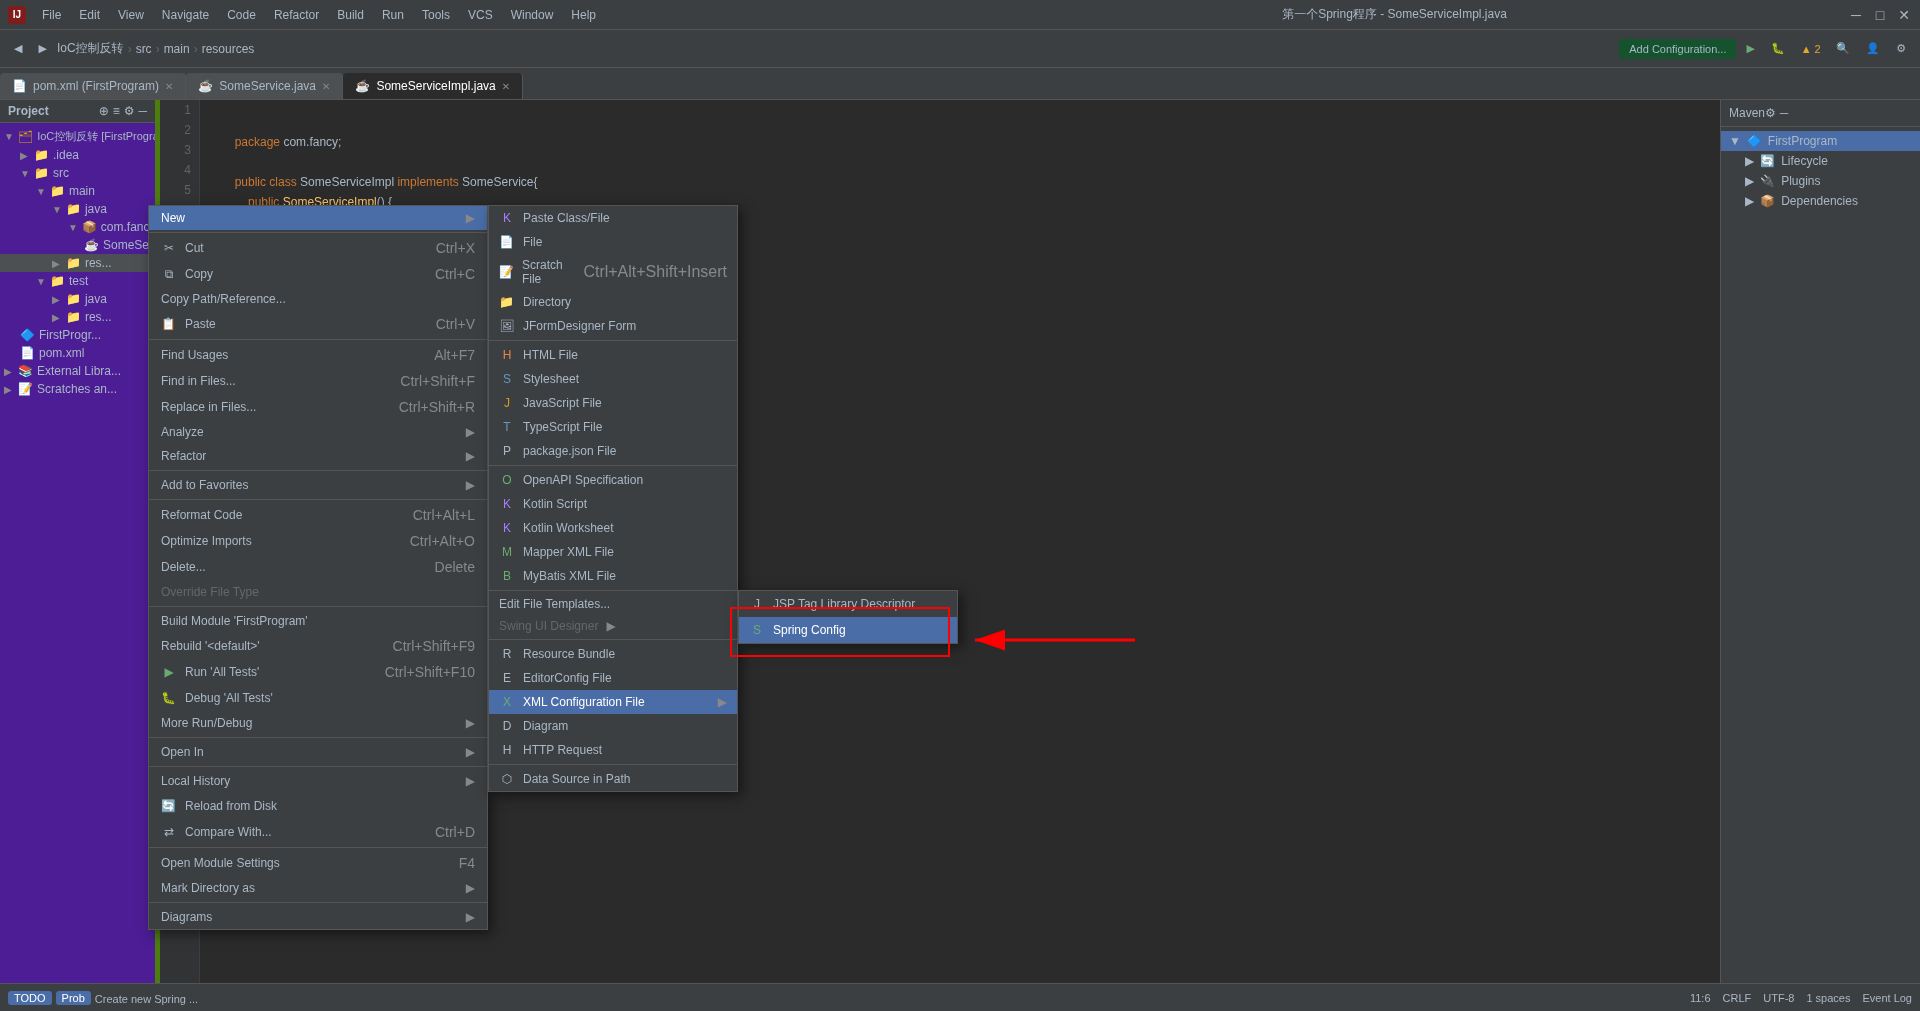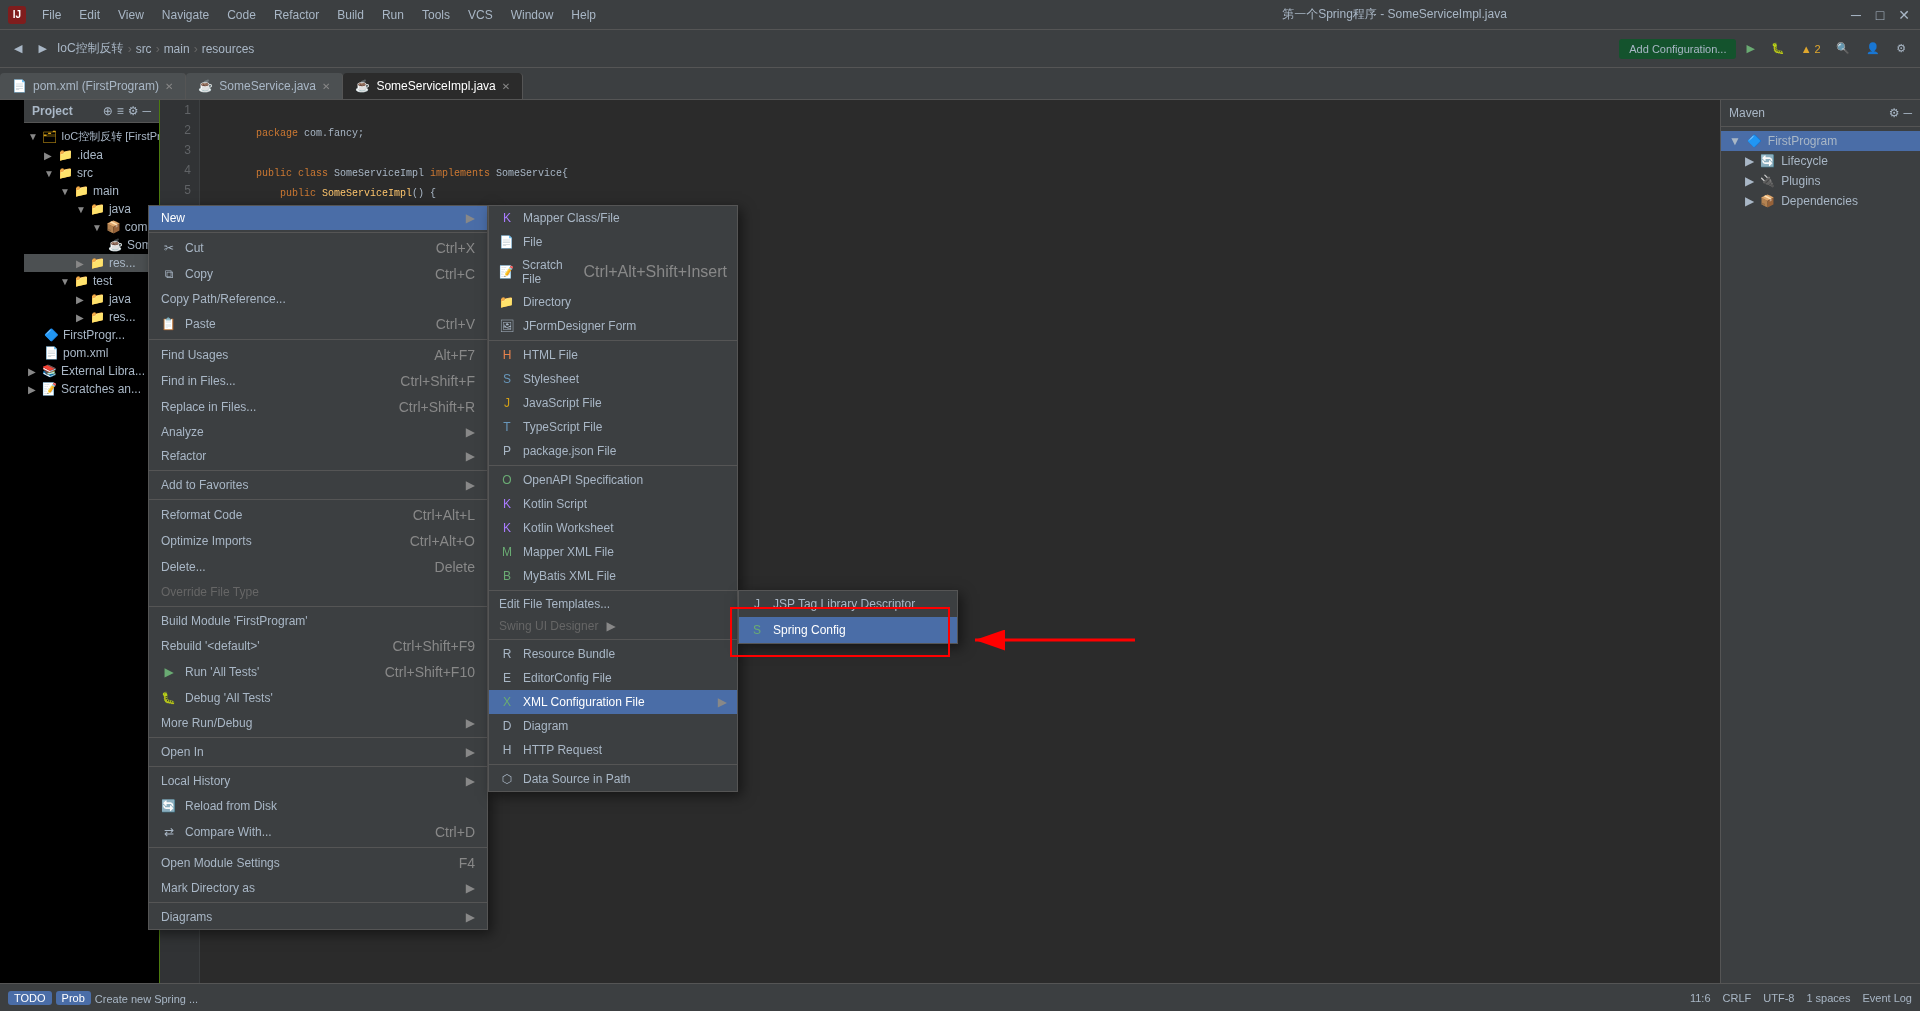--- a/index.html
+++ b/index.html
@@ -119,25 +119,24 @@
 
     
     .main-layout {
       display: flex;
       height: calc(1011px - 30px - 38px - 32px - 28px);
     }
 
     
     .left-panel {
       width: 160px;
-      background: #000000;
-      border-right: 1px solid #4d7c0f;
+      background: #4c1d95;
+      border-right: 5px solid #4d7c0f;
       display: flex;
       flex-direction: column;
-      padding-left: 24px;
     }
     .panel-header {
       padding: 4px 8px;
       background: #3c3f41;
       border-bottom: 1px solid #555;
       display: flex;
       align-items: center;
       justify-content: space-between;
     }
     .panel-title { font-size: 12px; color: #a9b7c6; font-weight: bold; }
@@ -269,39 +268,39 @@
       font-size: 12px;
       line-height: 20px;
       text-align: right;
     }
     .code-content {
       position: absolute;
       left: 40px;
       top: 0;
       right: 0;
       bottom: 0;
-      padding: 4px 8px;
-      font-family: Liberation Mono, monospace;
-      font-size: 10px;
+      padding: 12px 8px;
+      font-family: Liberation Sans, sans-serif;
+      font-size: 12px;
       line-height: 20px;
       overflow: auto;
     }
     .code-line { height: 20px; white-space: pre; }
 
     
     .right-panel {
       width: 200px;
       background: #3c3f41;
       border-left: 1px solid #555;
     }
     .maven-header {
       padding: 6px 8px;
       display: flex;
       align-items: center;
-      justify-content: space-between;
+      justify-content: flex-start;
       border-bottom: 1px solid #555;
     }
     .maven-title { font-size: 12px; color: #a9b7c6; }
     .maven-controls { display: flex; gap: 4px; }
     .maven-tree { padding: 4px 0; }
     .maven-item {
       padding: 3px 8px;
       display: flex;
       align-items: center;
       gap: 6px;
@@ -789,21 +788,21 @@
     <div class="ctx-item-left">
         <span>Diagrams</span>
       </div>
     <span class="ctx-arrow">▶</span>
   </div>
 </div>
 
 <div class="submenu-new">
   <div class="sub-item">
     <span class="sub-icon icon-kotlin">K</span>
-    <span>Mapper Class/File</span>
+    <span>Paste Class/File</span>
   </div>
   <div class="sub-item">
     <span class="sub-icon">📄</span>
     <span>File</span>
   </div>
   <div class="sub-item">
     <span class="sub-icon">📝</span>
     <span>Scratch File</span>
     <span class="sub-shortcut">Ctrl+Alt+Shift+Insert</span>
   </div>

